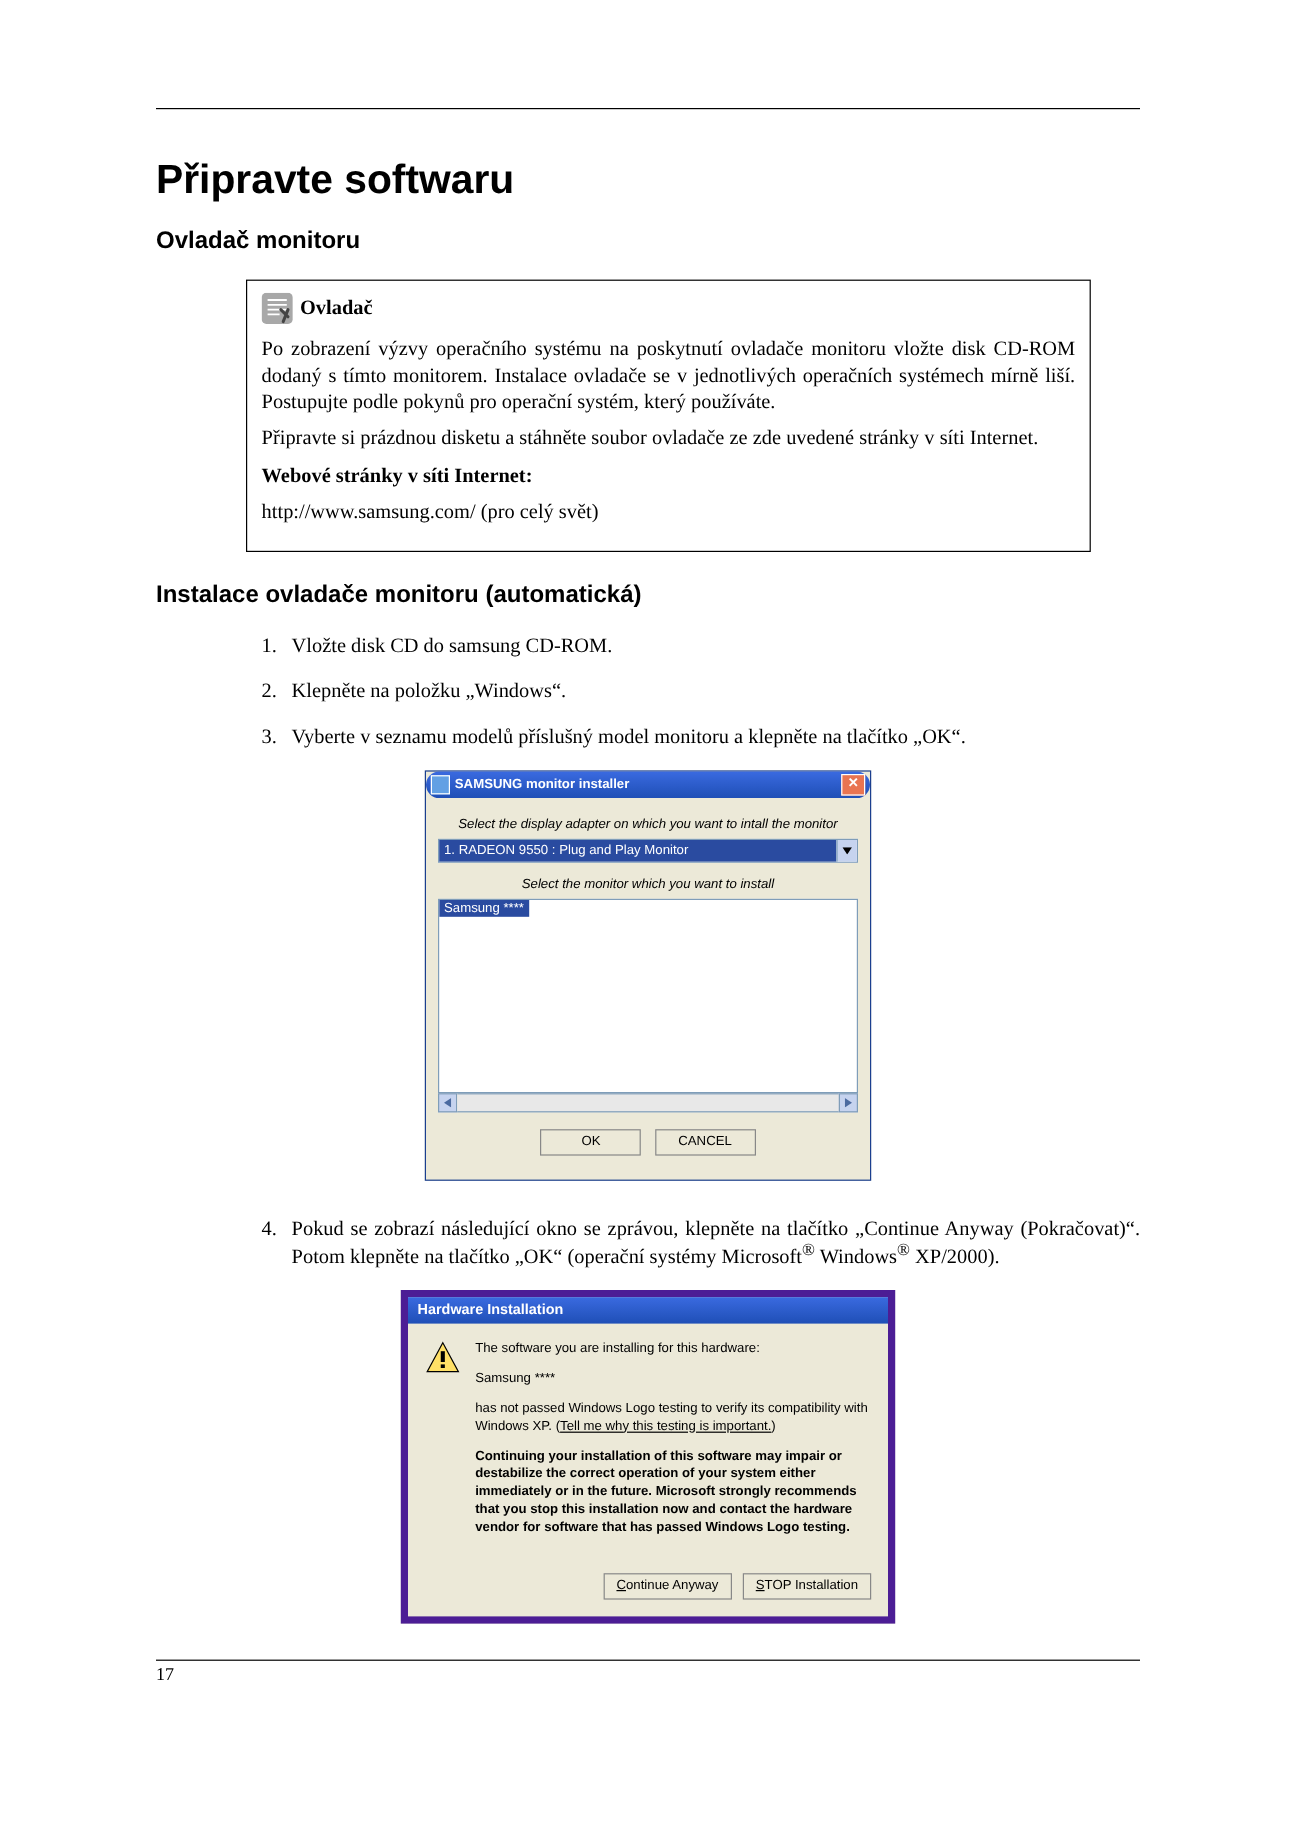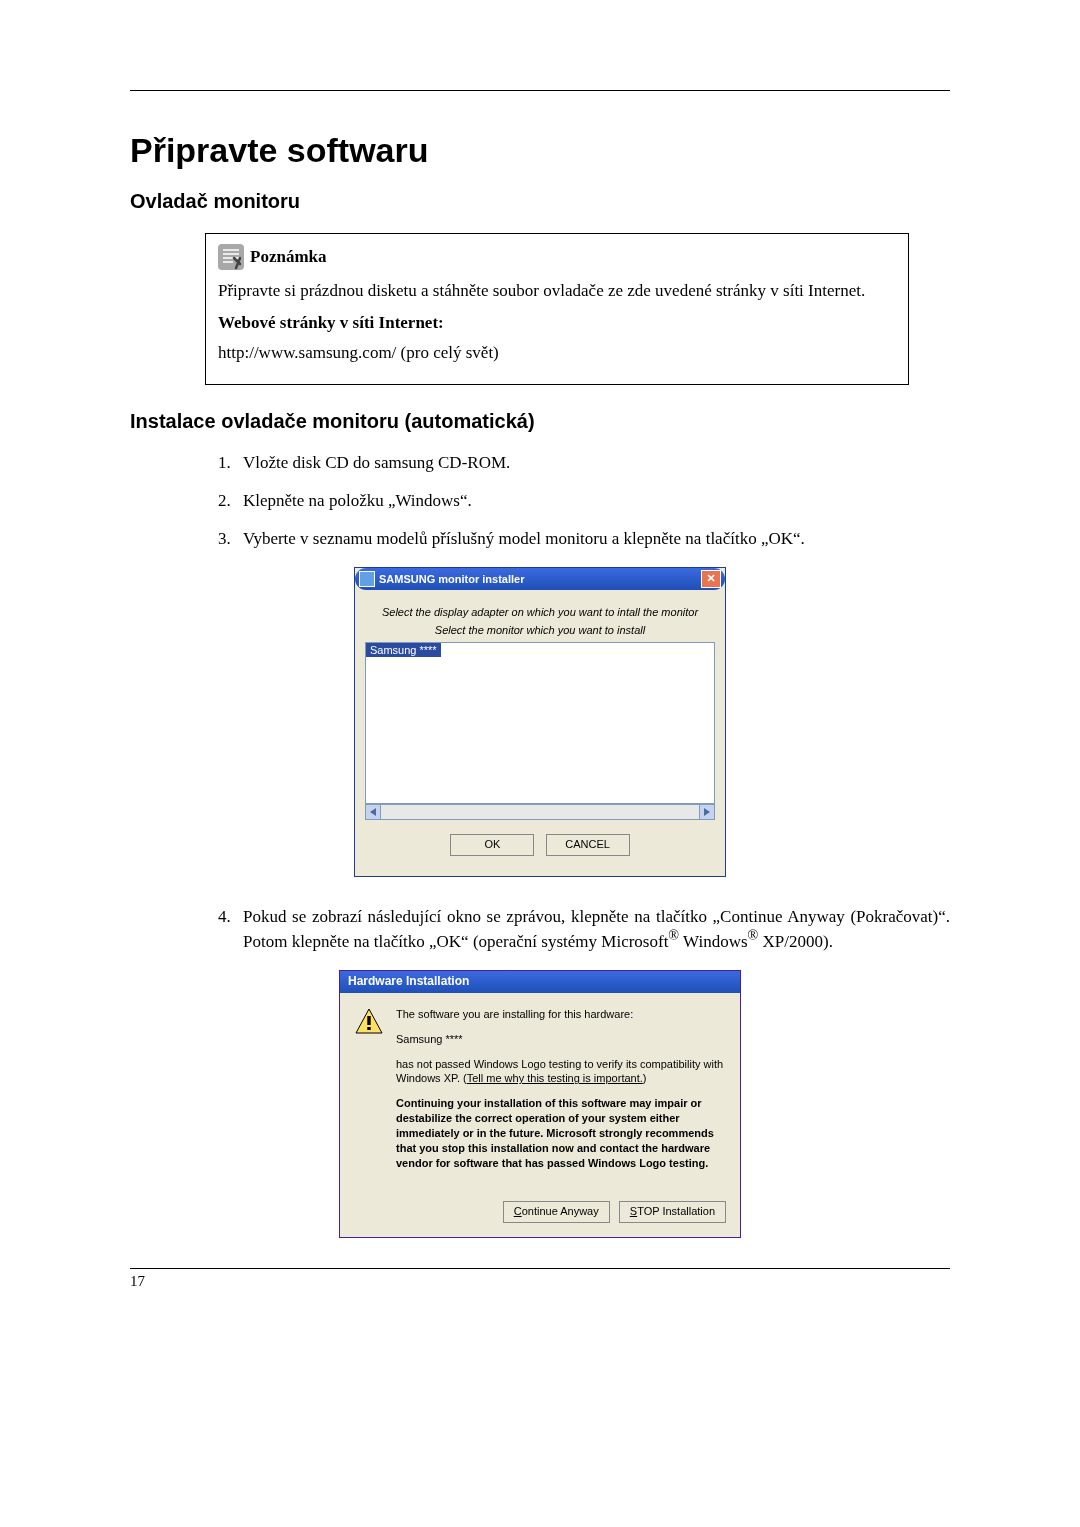--- a/index.html
+++ b/index.html
@@ -209,21 +209,21 @@
     background: #ece9d8;
     font-size: 11px;
     line-height: 18px;
     text-align: center;
     margin: 0 4px;
   }
 
   
   .hw-dialog {
     width: 400px;
-    border: 1px solid #4c1d95;
+    border: 6px solid #4c1d95;
     background: #ece9d8;
     font-family: Tahoma, Arial, sans-serif;
     font-size: 11px;
     color: #000;
   }
   .hw-title {
     background: linear-gradient(#3a6ae0, #1f4fb6);
     height: 22px;
     color: #fff;
     font-weight: bold;
@@ -294,22 +294,23 @@
 
   <div class="note-box">
     <div class="note-header">
       <span class="note-icon">
         <svg viewBox="0 0 26 26" width="26" height="26">
           <rect x="0" y="0" width="26" height="26" rx="4" fill="#a8a8a8"></rect>
           <path d="M5 6 H21 M5 10 H21 M5 14 H21 M5 18 H15" stroke="#fff" stroke-width="1.5"></path>
           <path d="M16 14 L22 20 M22 14 L18 24" stroke="#444" stroke-width="2.5" stroke-linecap="round"></path>
         </svg>
       </span>
-      <span class="note-title">Poznámka</span>
-    </div>
+      <span class="note-title">Ovladač</span>
+    </div>
+    <p>Po zobrazení výzvy operačního systému na poskytnutí ovladače monitoru vložte disk CD-ROM dodaný s tímto monitorem. Instalace ovladače se v jednotlivých operačních systémech mírně liší. Postupujte podle pokynů pro operační systém, který používáte.</p>
     <p>Připravte si prázdnou disketu a stáhněte soubor ovladače ze zde uvedené stránky v síti Internet.</p>
     <div class="note-sub">Webové stránky v síti Internet:</div>
     <p>http://www.samsung.com/ (pro celý svět)</p>
   </div>
 
   <h2>Instalace ovladače monitoru (automatická)</h2>
 
   <ol class="steps">
     <li>Vložte disk CD do samsung CD-ROM.</li>
     <li>Klepněte na položku „Windows“.</li>
@@ -319,20 +320,28 @@
   <div class="dialog samsung-dialog">
     <div class="sd-title">
       <div class="sd-title-left">
         <span class="sd-title-icon"></span>
         <span>SAMSUNG monitor installer</span>
       </div>
       <div class="sd-close">✕</div>
     </div>
     <div class="sd-body">
       <div class="sd-label">Select the display adapter on which you want to intall the monitor</div>
+      <div class="sd-dropdown">
+        <div class="sd-dropdown-sel">1. RADEON 9550 : Plug and Play Monitor</div>
+        <div class="sd-dropdown-btn">
+          <svg width="8" height="6" viewBox="0 0 8 6">
+              <path d="M0 0 L8 0 L4 6 Z" fill="#000"></path>
+            </svg>
+        </div>
+      </div>
       <div class="sd-label">Select the monitor which you want to install</div>
       <div class="sd-listbox">
         <span class="sd-list-item">Samsung ****</span>
       </div>
       <div class="sd-hscroll">
         <div class="sd-hscroll-btn">
           <svg width="6" height="8" viewBox="0 0 6 8">
               <path d="M6 0 L6 8 L0 4 Z" fill="#4b6aa0"></path>
             </svg>
         </div>

